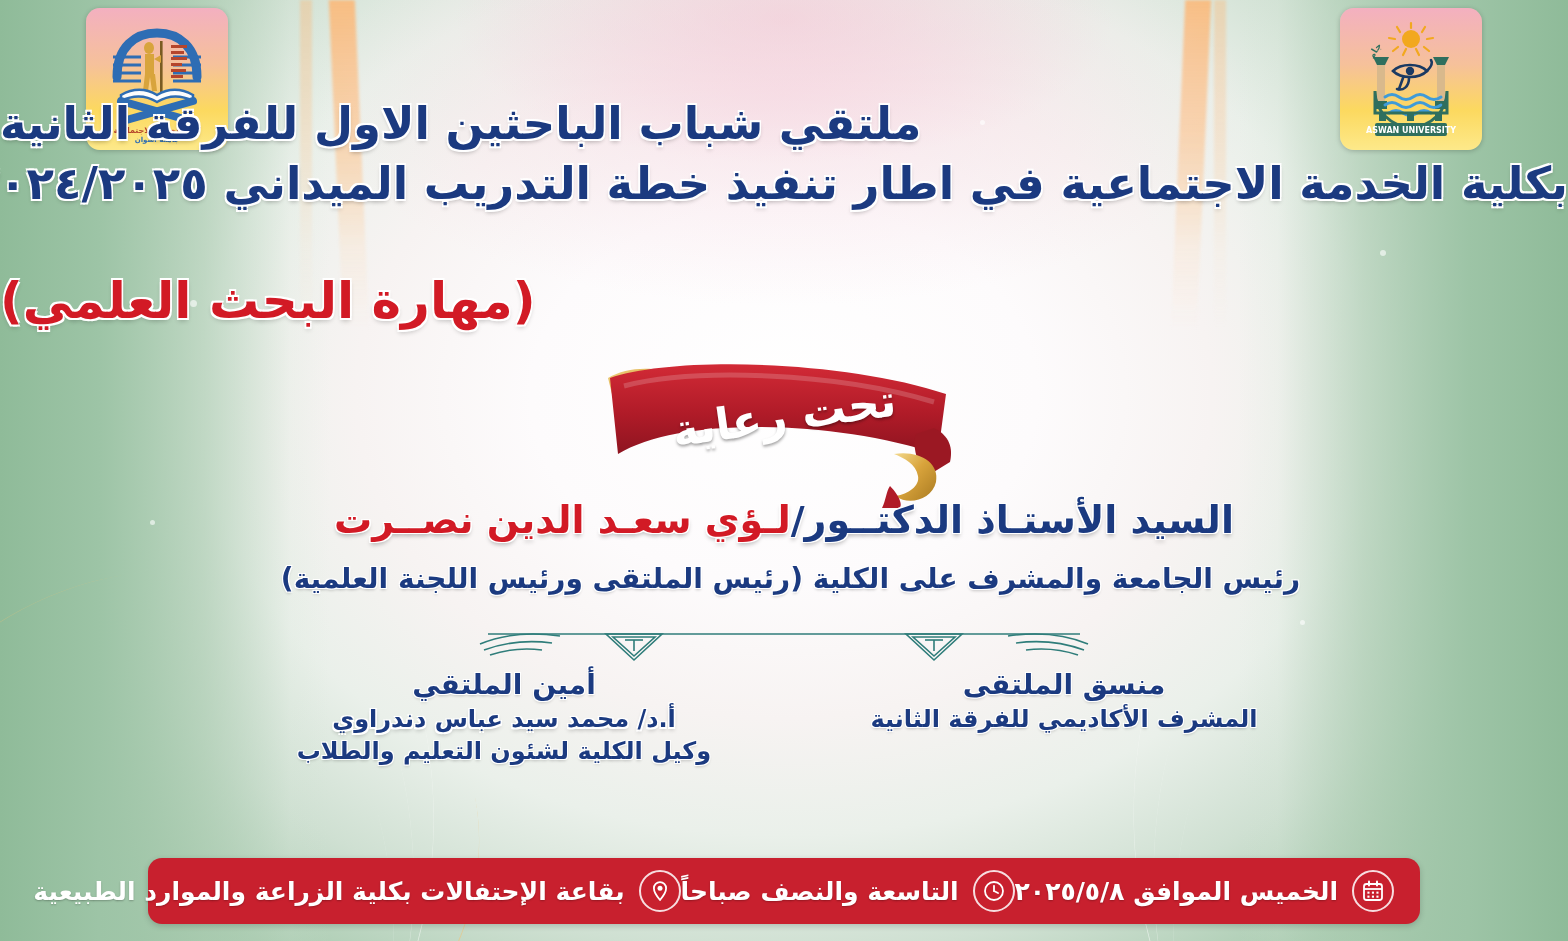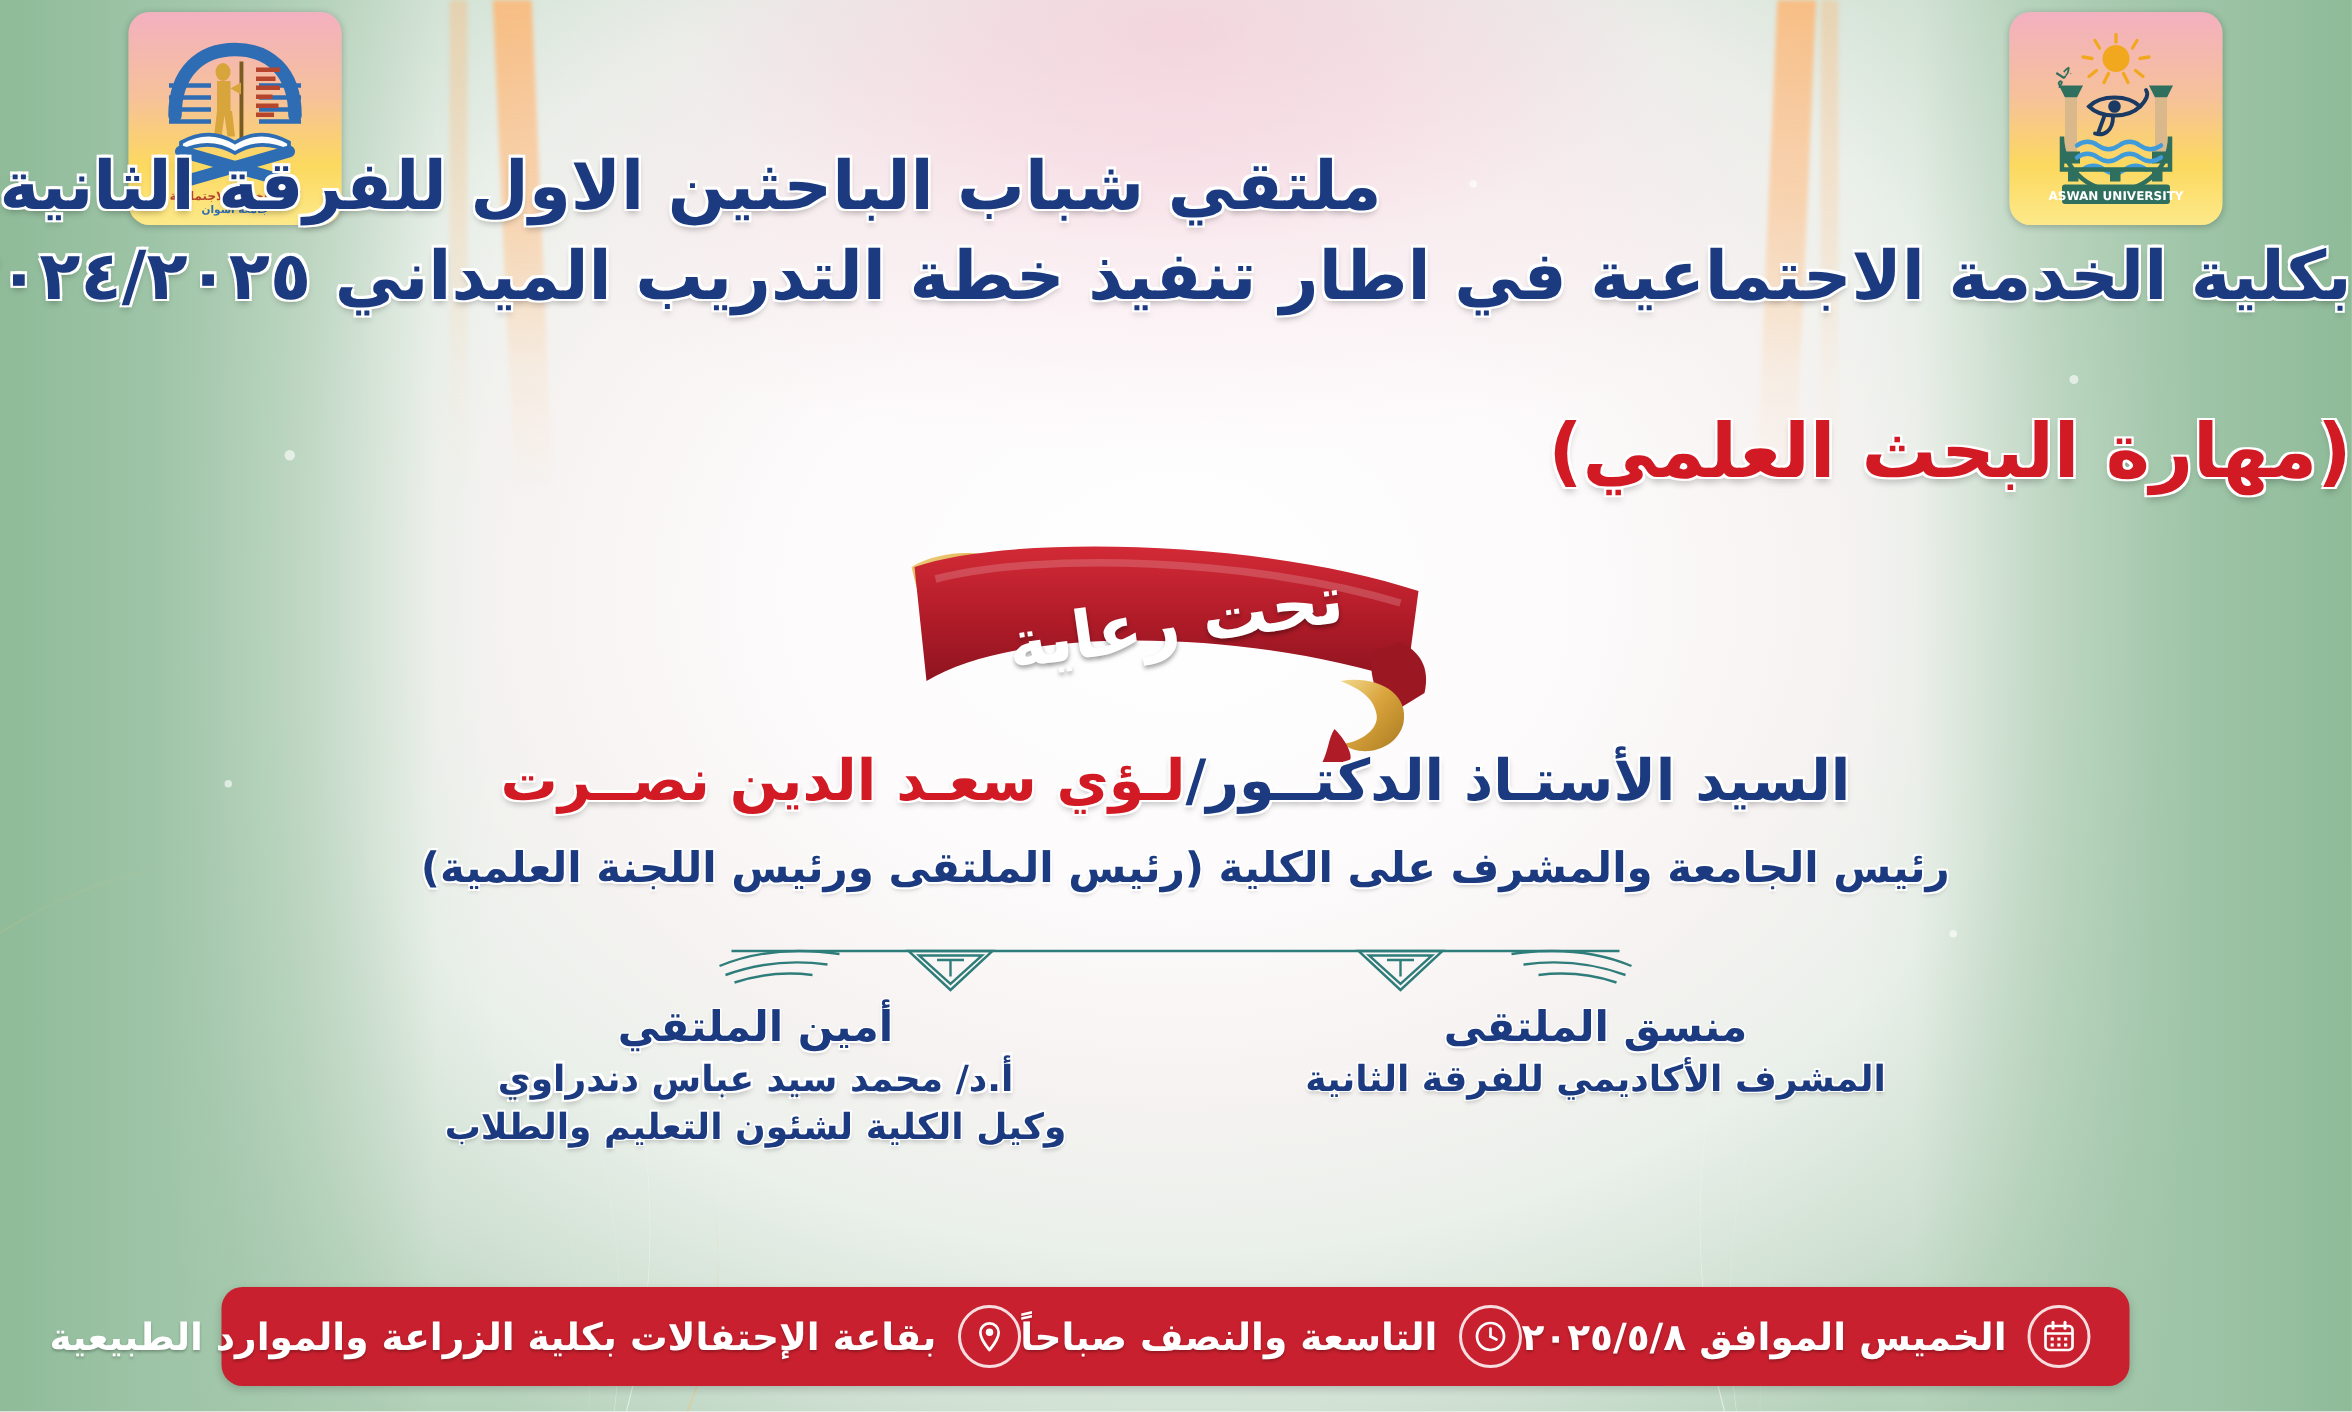--- a/index.html
+++ b/index.html
@@ -86,21 +86,21 @@
       -1.6px -1.6px 0 #ffffff, 1.6px -1.6px 0 #ffffff,
       -1.6px 1.6px 0 #ffffff, 1.6px 1.6px 0 #ffffff,
       0 3px 4px rgba(0,0,0,0.25);
     letter-spacing: 0px;
     line-height: 1.25;
   }
   .h1 { font-size: 45px; }
   .h2 { font-size: 45px; margin-top: 4px; white-space: nowrap; }
 
   .subtitle {
-    position: absolute; top: 272px; left: 0; right: 0; text-align: right;
+    position: absolute; top: 272px; left: 0; right: 0; text-align: left;
     font-size: 50px; font-weight: bold; color: #d21a25;
     text-shadow:
       -1.6px -1.6px 0 #ffffff, 1.6px -1.6px 0 #ffffff,
       -1.6px 1.6px 0 #ffffff, 1.6px 1.6px 0 #ffffff,
       0 3px 5px rgba(0,0,0,0.22);
   }
 
   
   .ribbon-wrap { position: absolute; top: 358px; left: 0; right: 0; height: 150px; }
   .ribbon-svg { position: absolute; left: 50%; top: 0; transform: translateX(-50%); }

